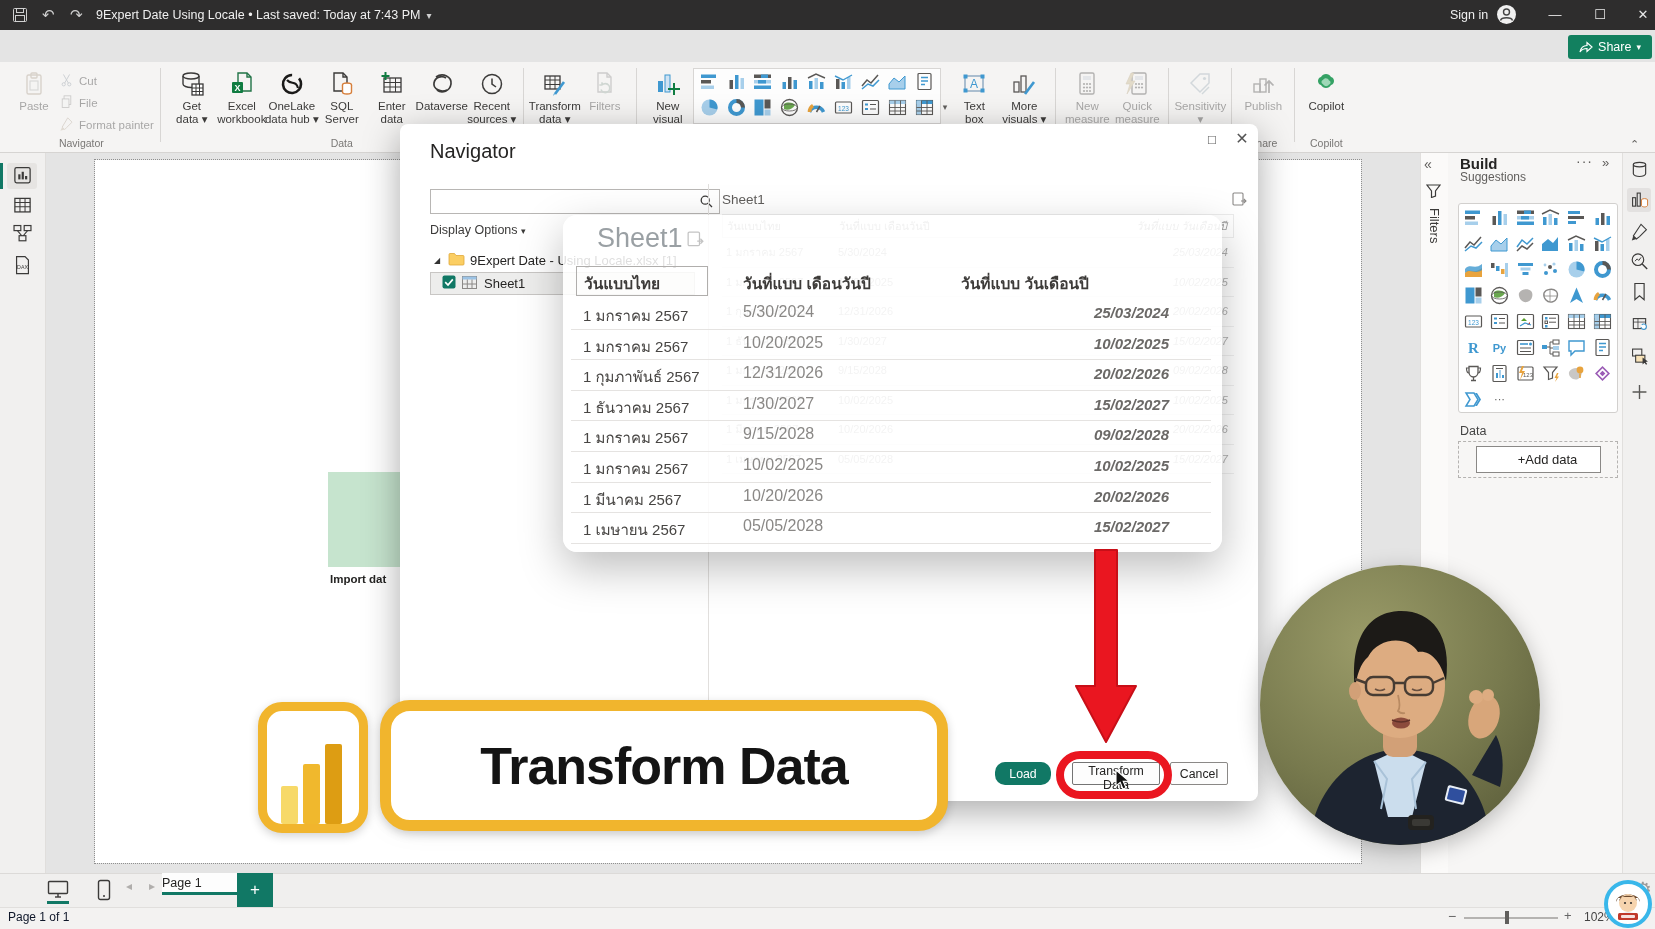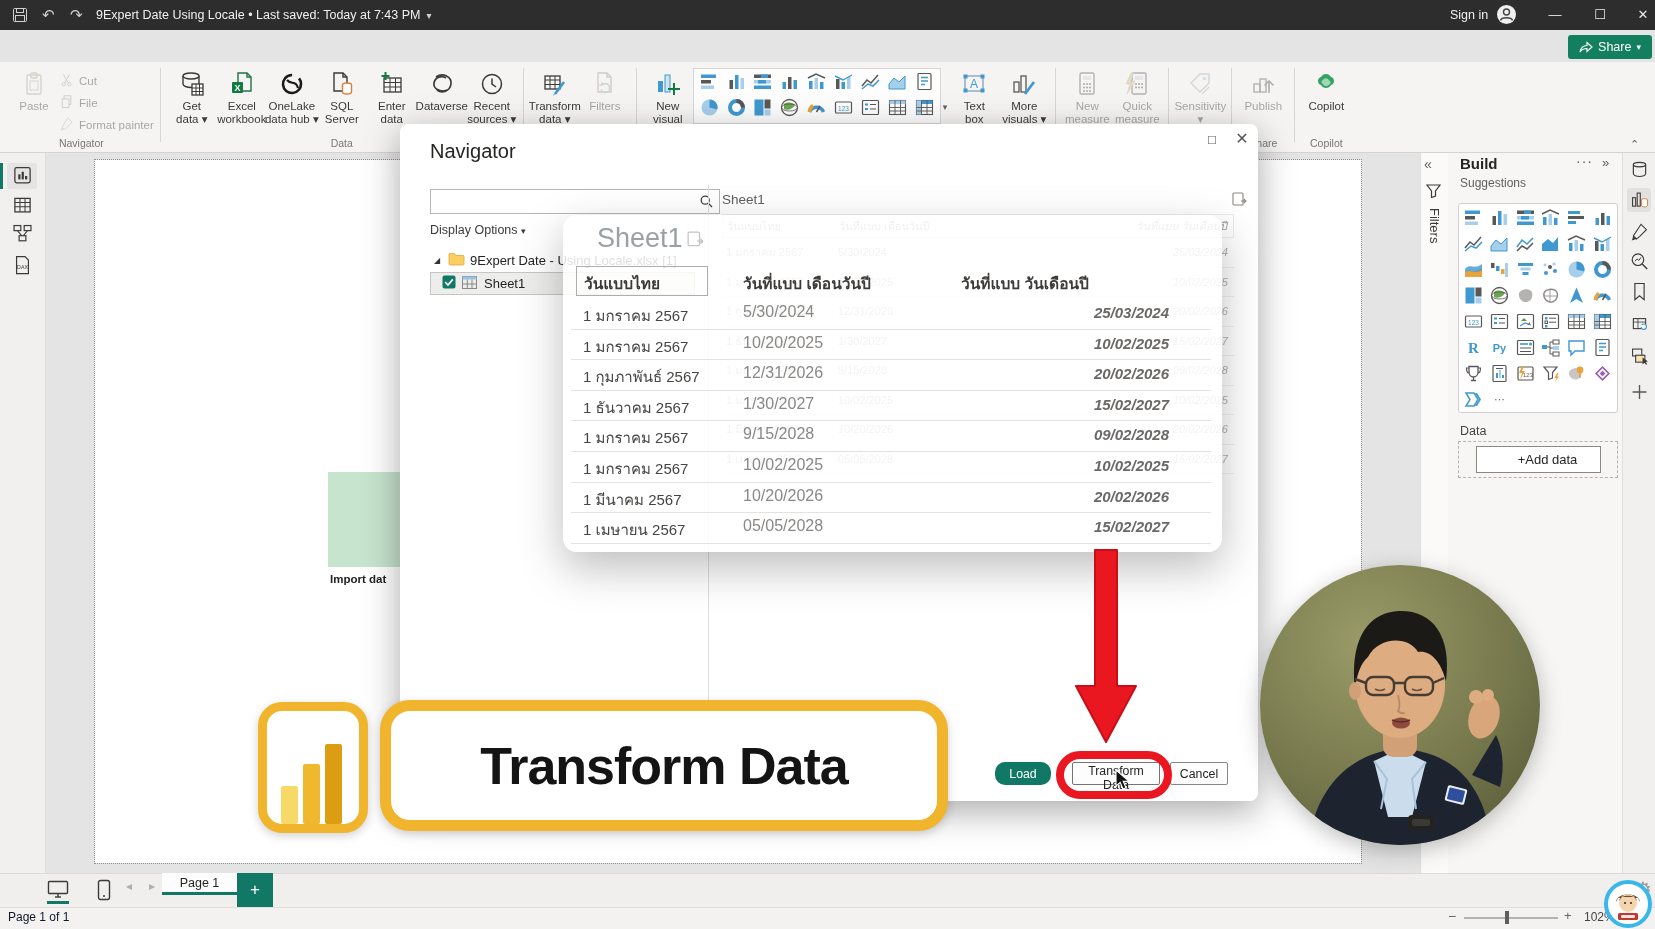--- a/index.html
+++ b/index.html
@@ -55,37 +55,37 @@
                  white-space:nowrap;overflow:hidden;}
   
   #filters-strip{left:1420px;top:153px;width:28px;height:720px;background:#fbfaf9;border-left:1px solid #e1dfdd;border-right:1px solid #e1dfdd;}
   #filters-collapse{left:1424px;top:156px;font-size:14px;color:#605e5c;}
   #filters-funnel{left:1426px;top:184px;}
   #filters-label{left:1427px;top:208px;writing-mode:vertical-rl;font-size:13px;color:#3b3a39;}
   #build-panel{left:1448px;top:153px;width:174px;height:720px;background:#f7f6f5;border-right:1px solid #e1dfdd;}
   #build-title{left:1460px;top:155px;font-size:15px;font-weight:700;color:#252423;}
   #build-more{left:1576px;top:153px;font-size:14px;color:#605e5c;letter-spacing:1px;}
   #build-expand{left:1602px;top:155px;font-size:13px;color:#605e5c;}
-  #sugg-label{left:1460px;top:176px;font-size:12px;color:#605e5c;}
+  #sugg-label{left:1460px;top:170px;font-size:12px;color:#605e5c;}
   #sugg-grid{left:1458px;top:203px;width:160px;height:210px;background:#fff;border:1px solid #d2d0ce;border-radius:3px;
              display:grid;grid-template-columns:repeat(6,1fr);align-content:flex-start;justify-items:center;padding:4px 2px;box-sizing:border-box;row-gap:3px;}
   #data-label{left:1460px;top:424px;font-size:12.5px;color:#444;}
   #adddata-outer{left:1458px;top:441px;width:160px;height:37px;border:1px dashed #b5b3b1;box-sizing:border-box;display:flex;align-items:center;justify-content:center;}
   #adddata-btn{width:125px;height:27px;background:#fff;border:1px solid #8a8886;border-radius:0;font-size:13px;color:#252423;font-family:inherit;padding-left:25px;}
   #right-strip{left:1622px;top:153px;width:33px;height:720px;background:#f1f0ef;border-left:1px solid #e1dfdd;}
   .strip-ico{position:absolute;left:1627px;width:24px;height:24px;display:flex;align-items:center;justify-content:center;border-radius:3px;}
   .strip-ico.active{background:#e3e1e0;}
   #ribbon-collapse{left:1630px;top:138px;font-size:11px;color:#605e5c;}
   
   #tabbar{left:0;top:873px;width:1655px;height:34px;background:#f0efee;border-top:1px solid #dcdad8;}
   #view-desktop{left:47px;top:879px;} #view-desktop-ind{left:47px;top:901px;width:22px;height:3px;background:#117865;}
   #view-phone{left:97px;top:879px;}
   #pg-prev{left:126px;top:879px;color:#b0aeac;font-size:12px;} #pg-next{left:149px;top:879px;color:#b0aeac;font-size:12px;}
   #page-tab{left:162px;top:873px;width:75px;height:22px;background:#fdfdfd;border-bottom:3px solid #117865;box-sizing:border-box;
-            display:flex;align-items:center;justify-content:center;font-size:12.5px;color:#252423;}
+            display:flex;align-items:center;justify-content:flex-start;font-size:12.5px;color:#252423;}
   #newpage-tab{left:237px;top:873px;width:36px;height:34px;background:#117865;color:#fff;display:flex;align-items:center;justify-content:center;font-size:17px;}
   #statusbar{left:0;top:907px;width:1655px;height:22px;background:#f3f2f1;border-top:1px solid #e1dfdd;}
   #status-page{left:8px;top:910px;font-size:12px;color:#0f172a;}
   #zoom-minus{left:1448px;top:908px;font-size:14px;color:#666;} #zoom-plus{left:1564px;top:908px;font-size:13px;color:#666;}
   #zoom-track{left:1464px;top:917px;width:94px;height:2px;background:#b5b3b1;}
   #zoom-thumb{left:1505px;top:911px;width:4px;height:13px;background:#605e5c;}
   #zoom-pct{left:1584px;top:910px;font-size:12px;color:#444;}
   
   #dialog{left:400px;top:124px;width:858px;height:677px;background:#fff;border-radius:8px;
           box-shadow:0 10px 36px rgba(0,0,0,.34);z-index:10;}

